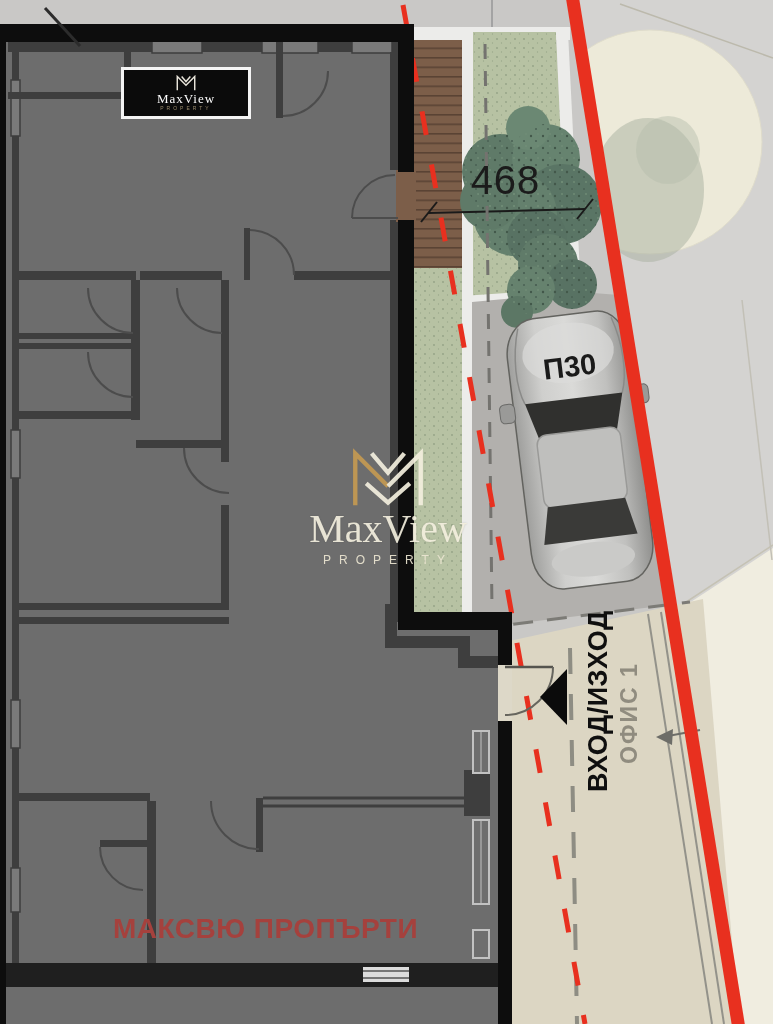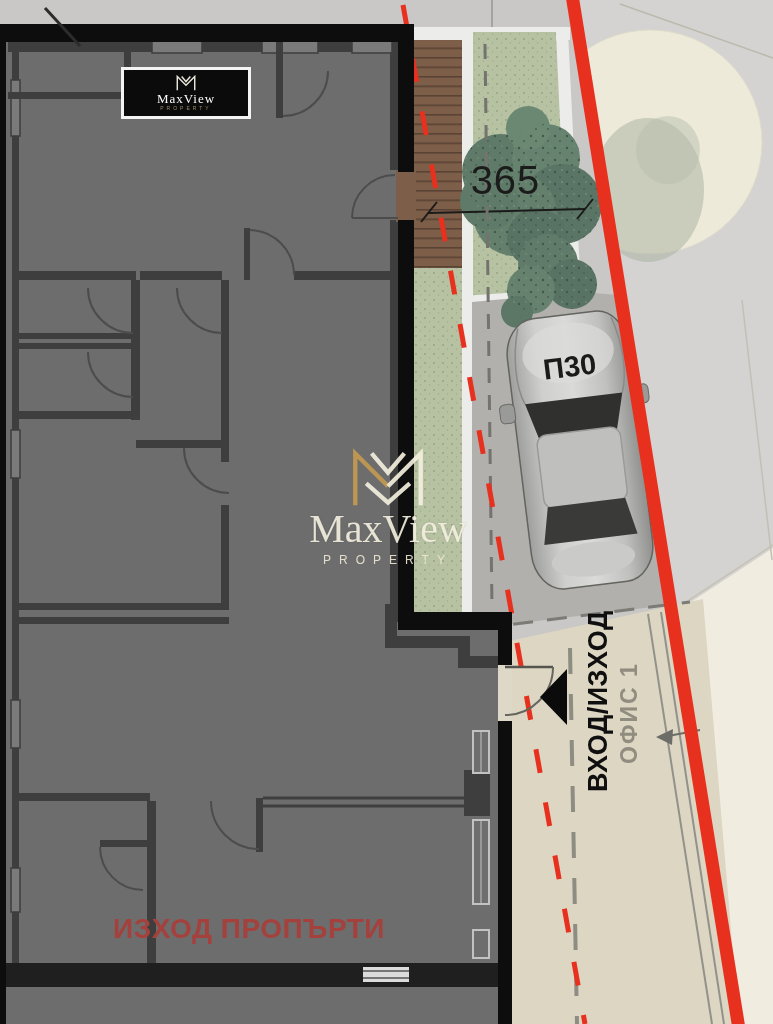--- a/index.html
+++ b/index.html
@@ -234,27 +234,27 @@
   <g>
     <rect x="498" y="665" width="14" height="56" fill="#ddd8c8"></rect>
     <line x1="505" y1="667" x2="553" y2="667" stroke="#55544e" stroke-width="2.5"></line>
     <path d="M 553 667 A 48 48 0 0 1 505 715" fill="none" stroke="#66655e" stroke-width="2"></path>
   </g>
   <polygon points="540,697 567,669 567,725" fill="#0b0b0b"></polygon>
 
   <line x1="572" y1="-5" x2="739" y2="1029" stroke="#e8301f" stroke-width="13"></line>
 </svg>
 
-<div class="overlay dim-label">365</div>
+<div class="overlay dim-label">468</div>
 
 <div class="overlay entrance-label">ВХОД/ИЗХОД</div>
 
 <div class="overlay office-label">ОФИС 1</div>
 
-<div class="overlay footer-brand">ИЗХОД ПРОПЪРТИ</div>
+<div class="overlay footer-brand">МАКСВЮ ПРОПЪРТИ</div>
 
 <div class="overlay logo-badge">
   <svg width="22" height="16" viewBox="0 0 60 44">
     <g fill="none" stroke="#e8e4da" stroke-width="4" stroke-linejoin="miter">
       <path d="M 6 42 L 6 4 L 30 28 L 54 4 L 54 42"></path>
       <path d="M 18 4 L 30 18 L 42 4"></path>
     </g>
   </svg>
   <div class="brand">MaxView</div>
   <div class="sub">PROPERTY</div>

